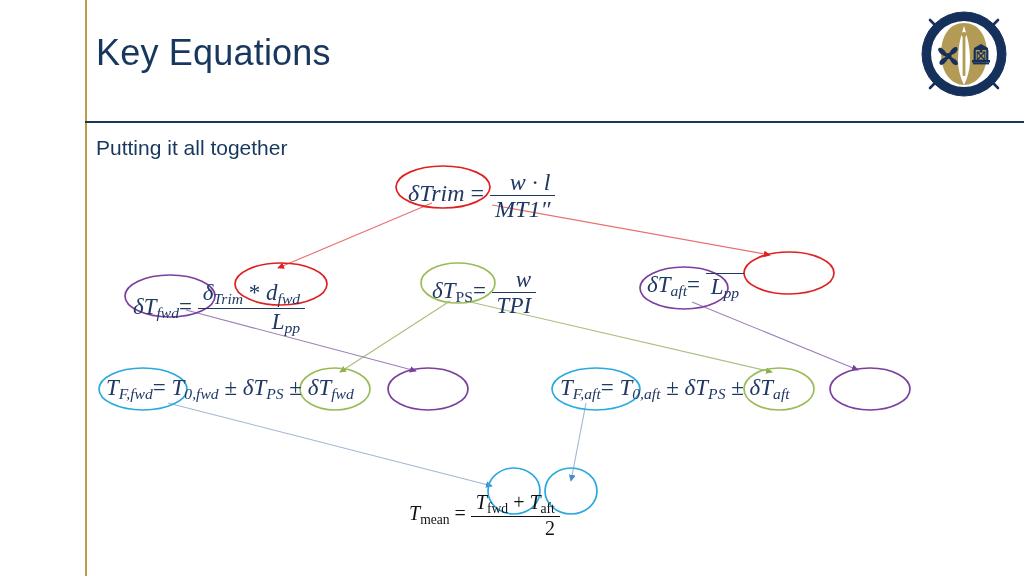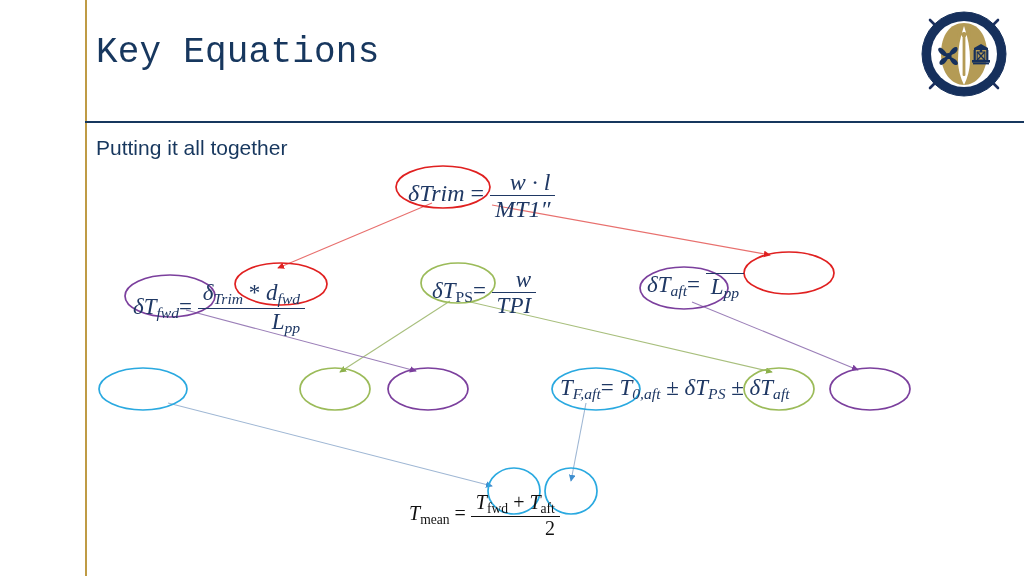--- a/index.html
+++ b/index.html
@@ -12,21 +12,21 @@
   }
   #slide{position:absolute;left:0;top:0;width:1024px;height:576px;background:#fff;}
 
   
   .vline{position:absolute;left:85px;top:0;width:2px;height:576px;background:#bf9b45;}
   .hline{position:absolute;left:85px;top:121px;width:939px;height:2px;background:#17375e;}
 
   .title{
     position:absolute;left:96px;top:32px;
     font-size:36px;color:#17375e;letter-spacing:.2px;
-    font-family:Liberation Mono, monospace;font-weight:400;
+    font-family:Liberation Sans, sans-serif;font-weight:400;
     white-space:nowrap;
   }
   .subtitle{
     position:absolute;left:96px;top:136px;
     font-size:21px;color:#17375e;font-weight:400;white-space:nowrap;
   }
 
   .logo{position:absolute;left:914px;top:4px;width:100px;height:100px;}
 
   
@@ -179,20 +179,28 @@
     </span>
   </div>
 
   <div class="eq eqmid" style="left:647px;top:273px;">
     <span class="it"><span>δT</span><sub>aft</sub></span><span class="up">=</span>
     <span class="frac">
       <span class="den it"><span>L</span><sub>pp</sub></span>
     </span>
   </div>
 
+  <div class="eq eqbot" style="left:106px;top:376px;">
+    <span class="it"><span>T</span><sub>F,fwd</sub></span><span class="up">=</span>
+    <span class="it"><span>T</span><sub>0,fwd</sub></span>
+    <span class="up">±</span>
+    <span class="it"><span>δT</span><sub>PS</sub></span>
+    <span class="up">±</span>
+    <span class="it"><span>δT</span><sub>fwd</sub></span>
+  </div>
 
   <div class="eq eqbot" style="left:560px;top:376px;">
     <span class="it"><span>T</span><sub>F,aft</sub></span><span class="up">=</span>
     <span class="it"><span>T</span><sub>0,aft</sub></span>
     <span class="up">±</span>
     <span class="it"><span>δT</span><sub>PS</sub></span>
     <span class="up">±</span>
     <span class="it"><span>δT</span><sub>aft</sub></span>
   </div>
 

